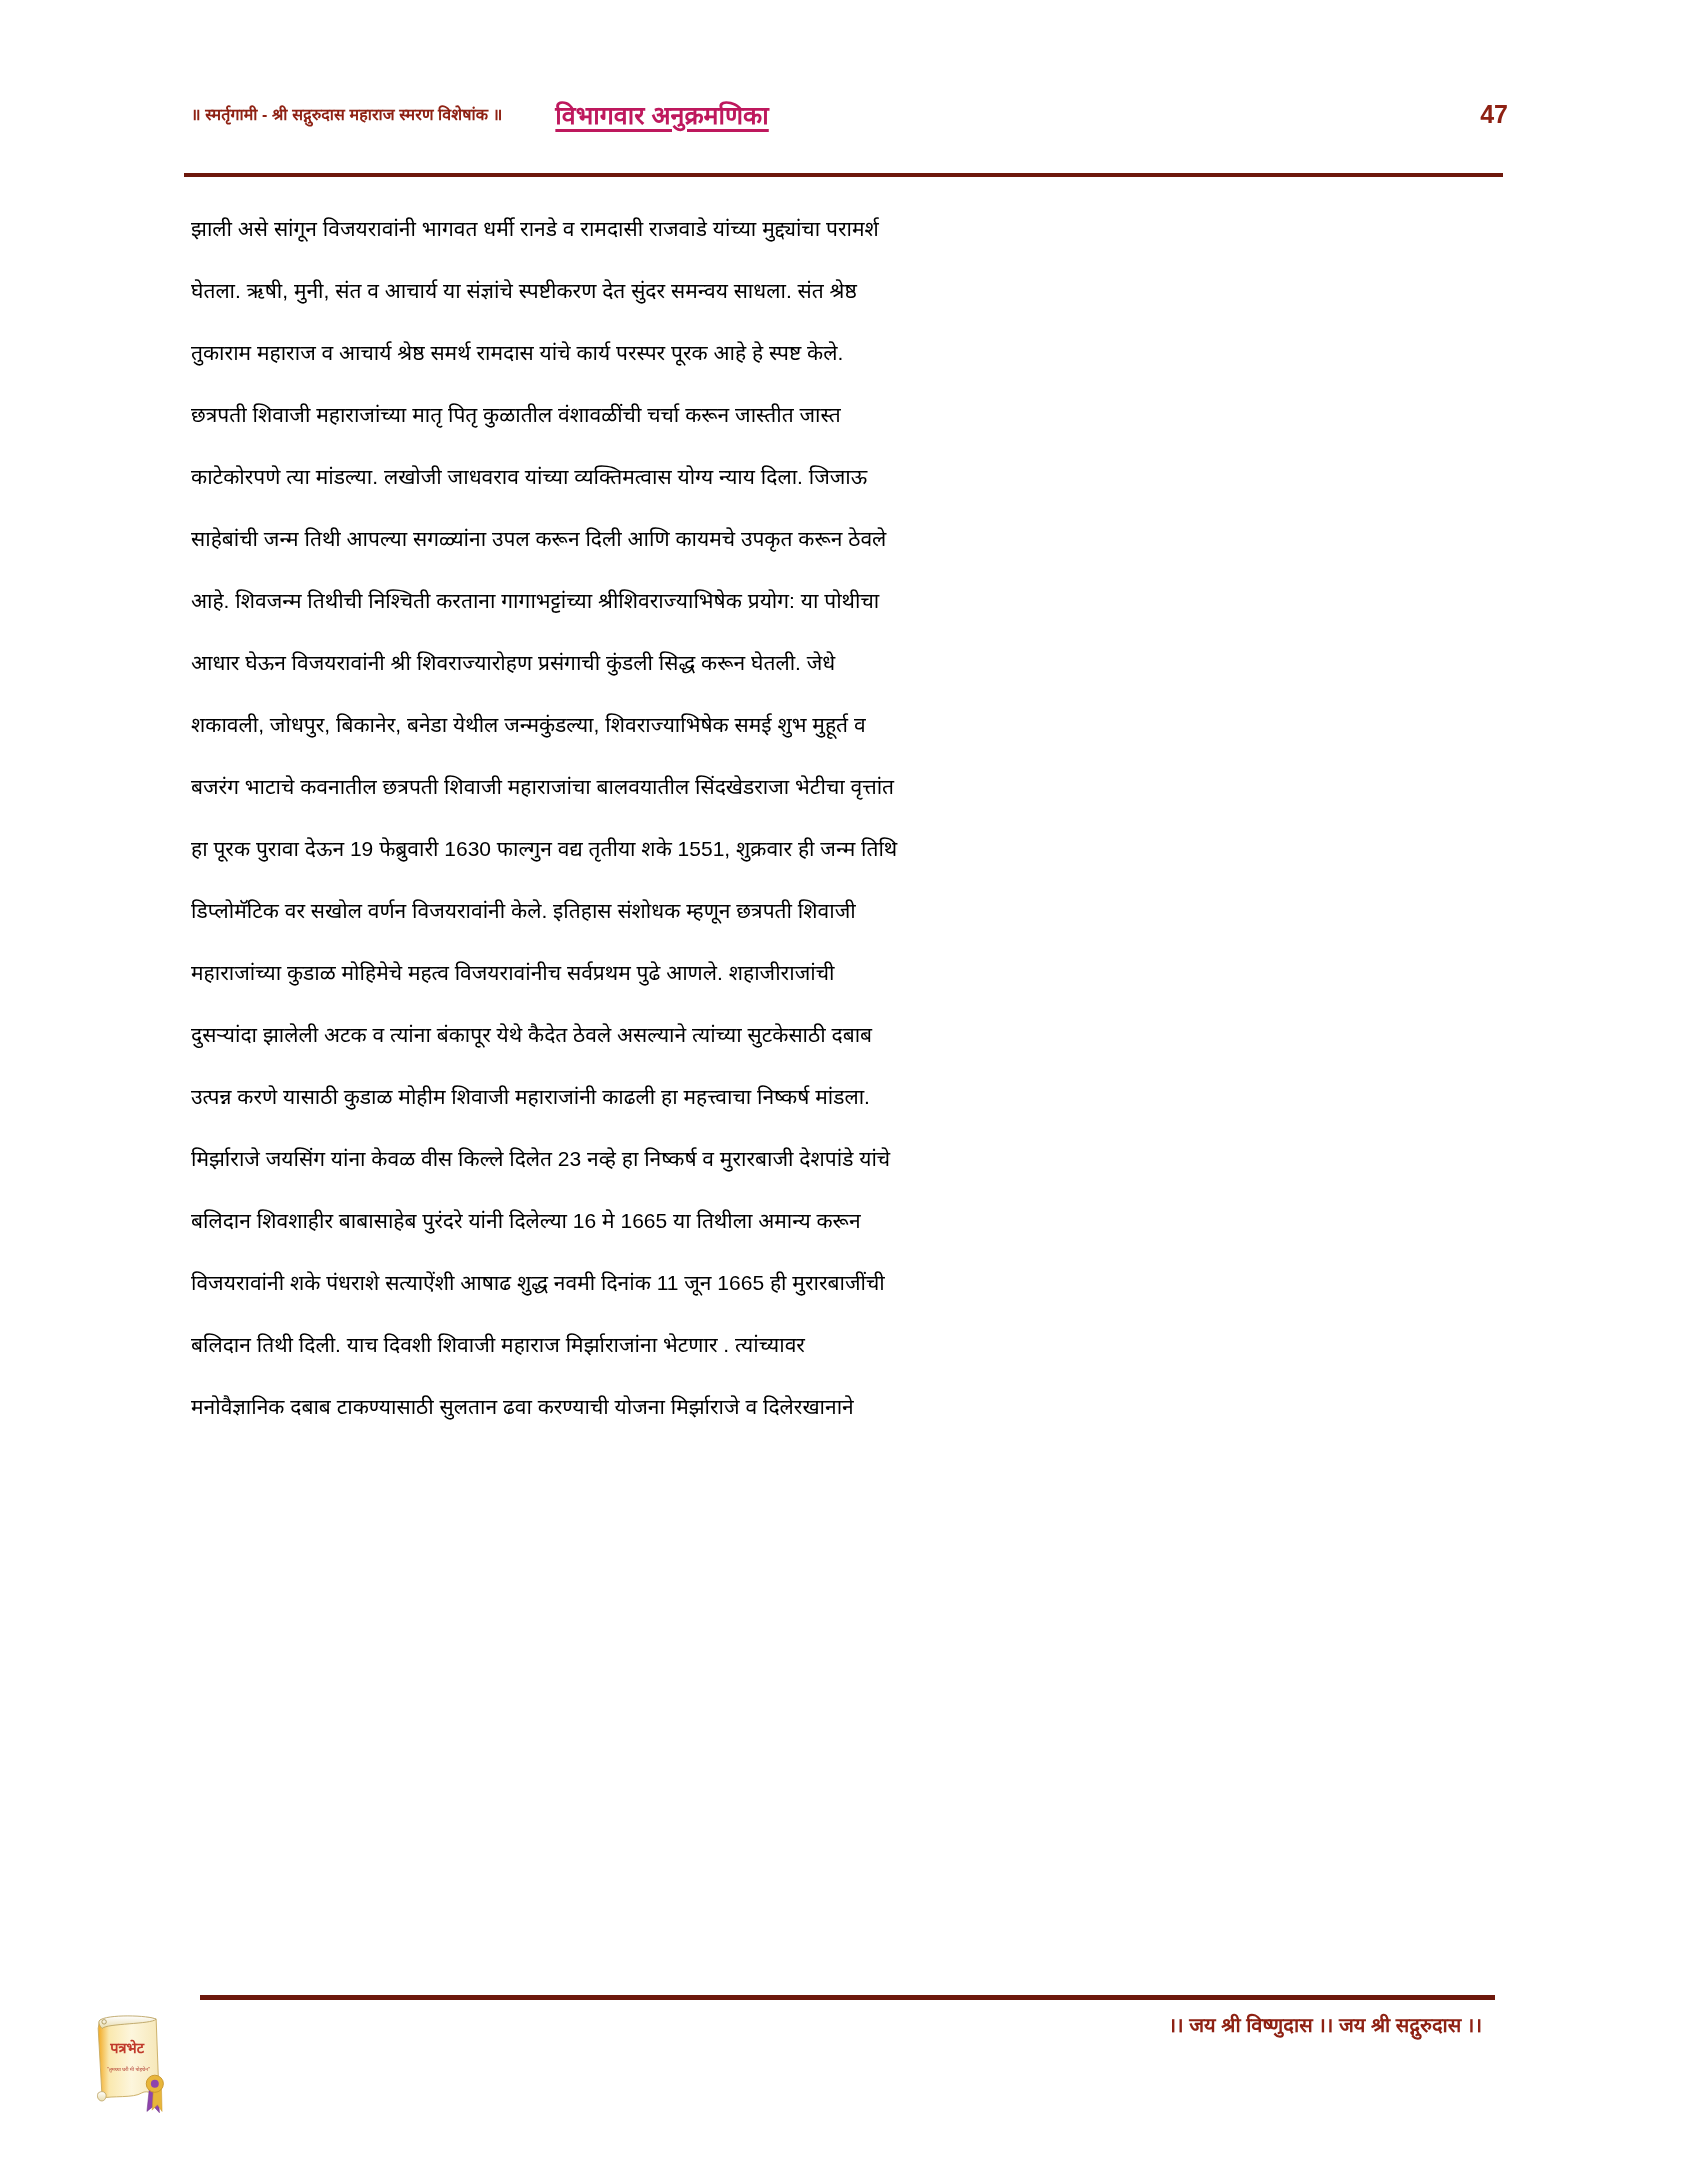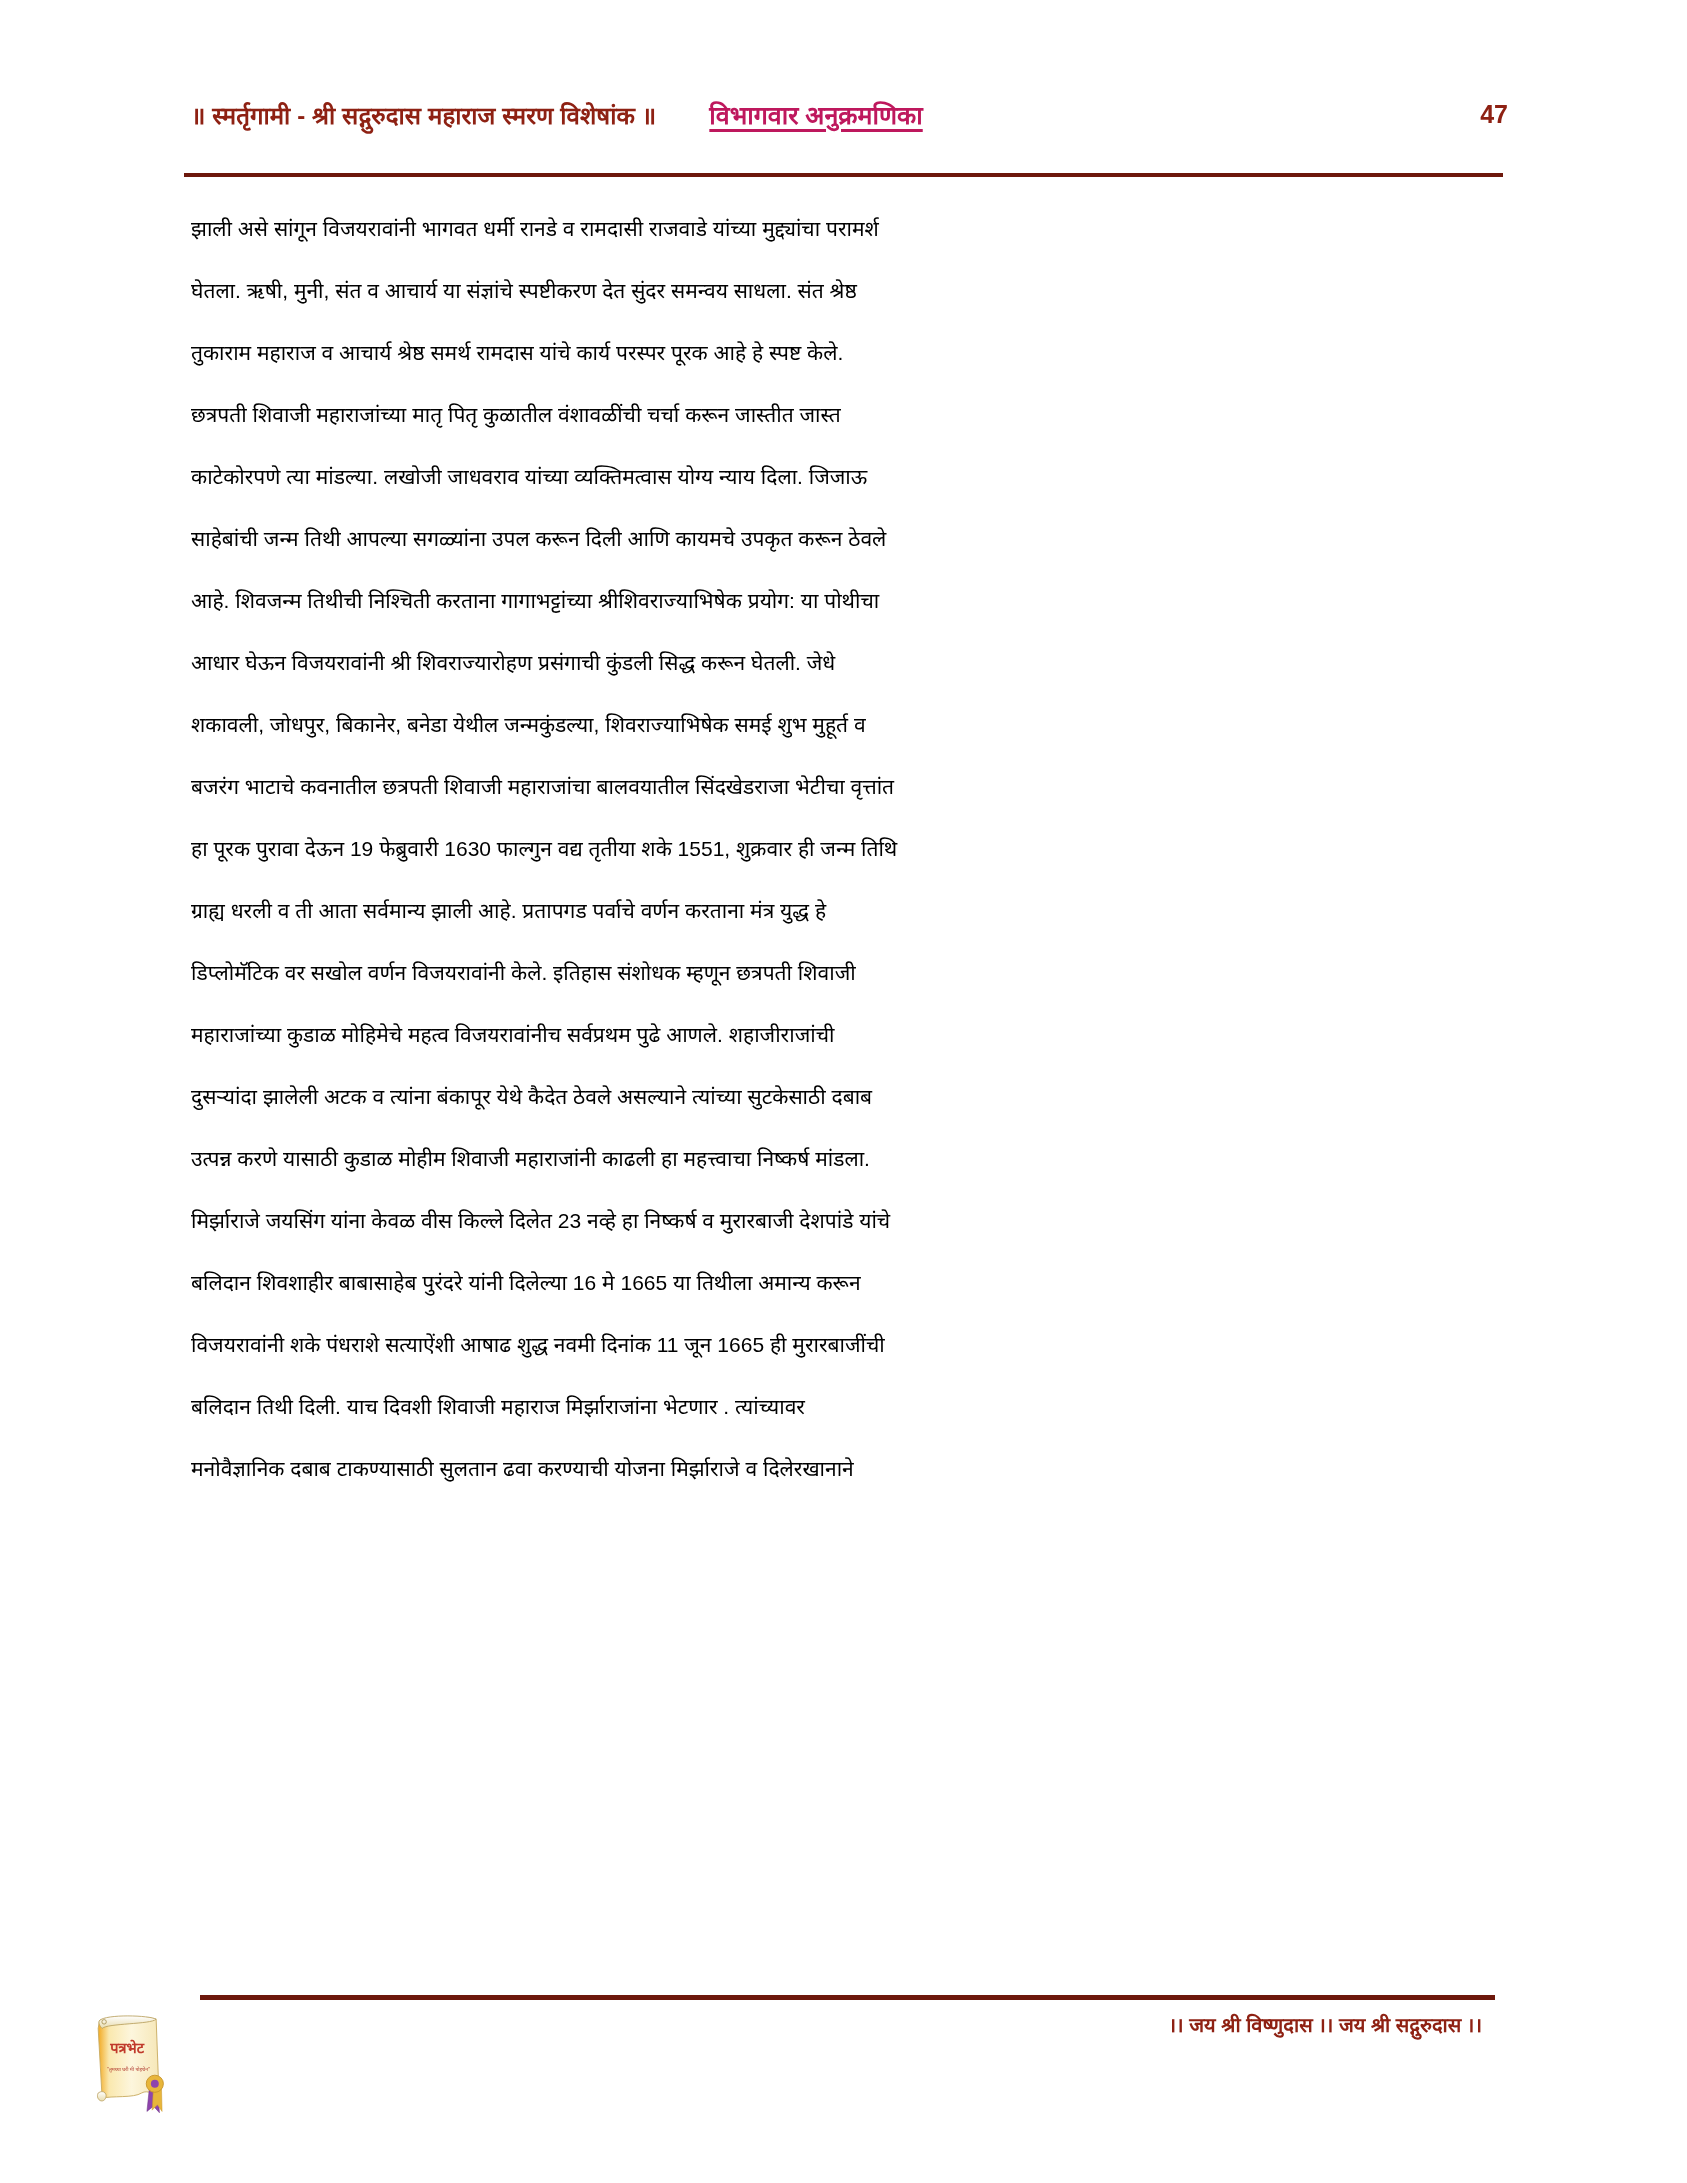--- a/index.html
+++ b/index.html
@@ -29,21 +29,21 @@
     top: 91px;
     height: 46px;
     display: flex;
     align-items: center;
     padding-left: 191px;
     padding-right: 179px;
     box-sizing: border-box;
   }
   .header-title {
     color: #8e2113;
-    font-size: 24px;
+    font-size: 16px;
     font-weight: bold;
     letter-spacing: 0.1px;
     white-space: nowrap;
   }
   .header-link {
     color: #be185d;
     font-size: 25px;
     font-weight: bold;
     text-decoration: underline;
     text-decoration-thickness: 2.6px;
@@ -133,21 +133,20 @@
     <div class="line">घेतला. ऋषी, मुनी, संत व आचार्य या संज्ञांचे स्पष्टीकरण देत सुंदर समन्वय साधला. संत श्रेष्ठ</div>
     <div class="line">तुकाराम महाराज व आचार्य श्रेष्ठ समर्थ रामदास यांचे कार्य परस्पर पूरक आहे हे स्पष्ट केले.</div>
     <div class="line">छत्रपती शिवाजी महाराजांच्या मातृ  पितृ कुळातील वंशावळींची चर्चा करून जास्तीत जास्त</div>
     <div class="line">काटेकोरपणे त्या मांडल्या. लखोजी जाधवराव यांच्या व्यक्तिमत्वास योग्य न्याय दिला. जिजाऊ</div>
     <div class="line">साहेबांची जन्म तिथी आपल्या सगळ्यांना उपल करून दिली आणि कायमचे उपकृत करून ठेवले</div>
     <div class="line">आहे. शिवजन्म तिथीची निश्चिती करताना गागाभट्टांच्या श्रीशिवराज्याभिषेक प्रयोग:  या पोथीचा</div>
     <div class="line">आधार घेऊन विजयरावांनी श्री शिवराज्यारोहण प्रसंगाची कुंडली सिद्ध करून घेतली. जेधे</div>
     <div class="line">शकावली, जोधपुर, बिकानेर, बनेडा येथील जन्मकुंडल्या, शिवराज्याभिषेक समई शुभ मुहूर्त व</div>
     <div class="line">बजरंग भाटाचे कवनातील छत्रपती शिवाजी महाराजांचा बालवयातील सिंदखेडराजा भेटीचा वृत्तांत</div>
     <div class="line">हा पूरक पुरावा देऊन 19 फेब्रुवारी 1630 फाल्गुन वद्य तृतीया शके 1551, शुक्रवार ही जन्म तिथि</div>
-    <div class="line">ग्राह्य धरली व ती आता सर्वमान्य झाली आहे. प्रतापगड पर्वाचे वर्णन करताना मंत्र युद्ध हे</div>
     <div class="line">डिप्लोमॅटिक वर  सखोल वर्णन विजयरावांनी केले. इतिहास संशोधक म्हणून छत्रपती शिवाजी</div>
     <div class="line">महाराजांच्या कुडाळ मोहिमेचे महत्व विजयरावांनीच सर्वप्रथम पुढे आणले.  शहाजीराजांची</div>
     <div class="line">दुसऱ्यांदा झालेली अटक व त्यांना बंकापूर येथे कैदेत ठेवले असल्याने त्यांच्या सुटकेसाठी दबाब</div>
     <div class="line">उत्पन्न करणे यासाठी कुडाळ मोहीम शिवाजी महाराजांनी काढली हा महत्त्वाचा निष्कर्ष मांडला.</div>
     <div class="line">मिर्झाराजे जयसिंग यांना केवळ वीस किल्ले दिलेत 23 नव्हे हा निष्कर्ष व मुरारबाजी देशपांडे यांचे</div>
     <div class="line">बलिदान शिवशाहीर बाबासाहेब पुरंदरे यांनी दिलेल्या 16 मे 1665 या तिथीला अमान्य करून</div>
     <div class="line">विजयरावांनी शके पंधराशे सत्याऐंशी आषाढ शुद्ध नवमी दिनांक 11 जून 1665 ही मुरारबाजींची</div>
     <div class="line">बलिदान तिथी दिली. याच दिवशी शिवाजी महाराज मिर्झाराजांना भेटणार . त्यांच्यावर</div>
     <div class="line">मनोवैज्ञानिक दबाब टाकण्यासाठी सुलतान ढवा करण्याची योजना मिर्झाराजे व दिलेरखानाने</div>
   </div>

